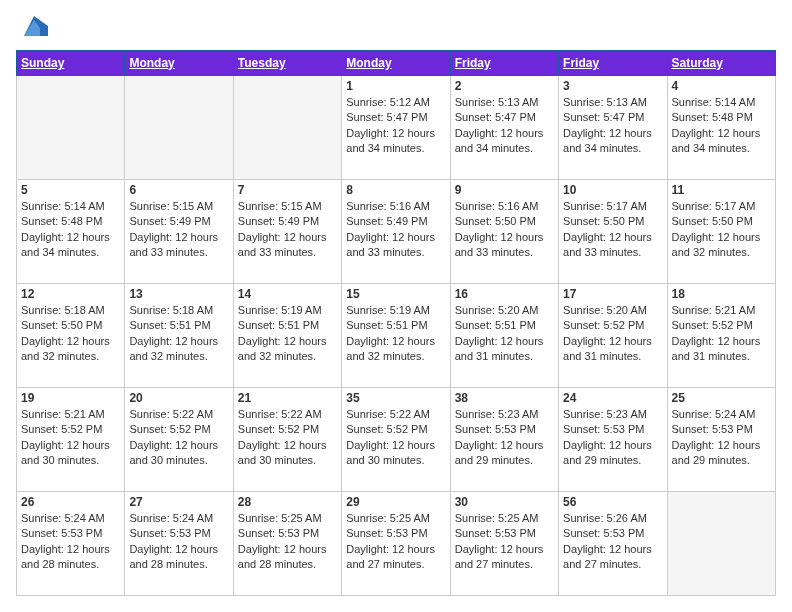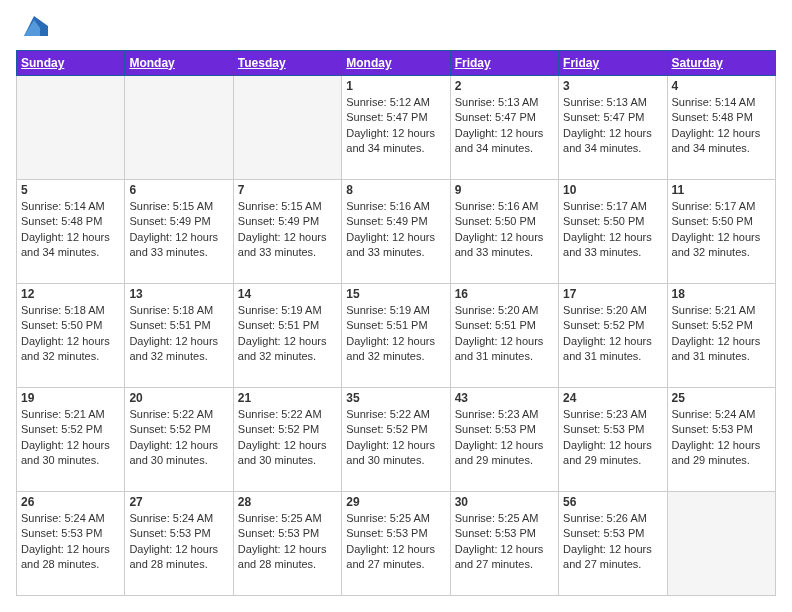--- a/index.html
+++ b/index.html
@@ -291,21 +291,21 @@
 and 30 minutes.</div>
           </td>
           <td>
             <span class="day-num">35</span>
             <div class="day-info" style="white-space: pre-line;">Sunrise: 5:22 AM
 Sunset: 5:52 PM
 Daylight: 12 hours
 and 30 minutes.</div>
           </td>
           <td>
-            <span class="day-num">43</span>
+            <span class="day-num">38</span>
             <div class="day-info" style="white-space: pre-line;">Sunrise: 5:23 AM
 Sunset: 5:53 PM
 Daylight: 12 hours
 and 29 minutes.</div>
           </td>
           <td>
             <span class="day-num">24</span>
             <div class="day-info" style="white-space: pre-line;">Sunrise: 5:23 AM
 Sunset: 5:53 PM
 Daylight: 12 hours

